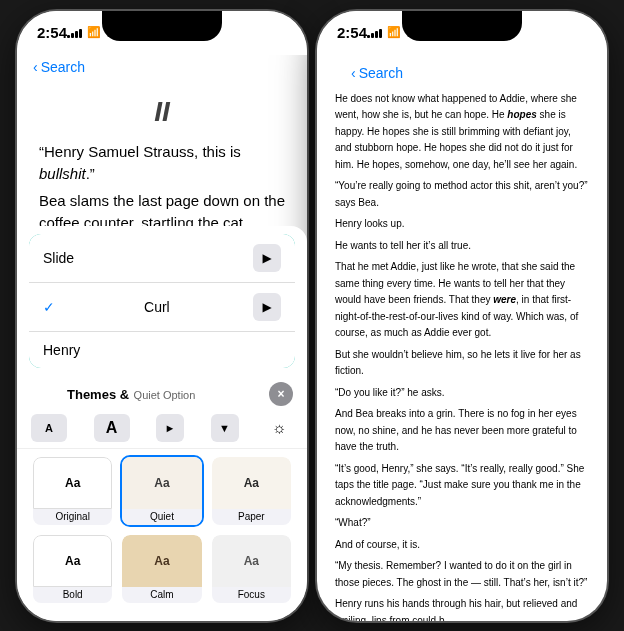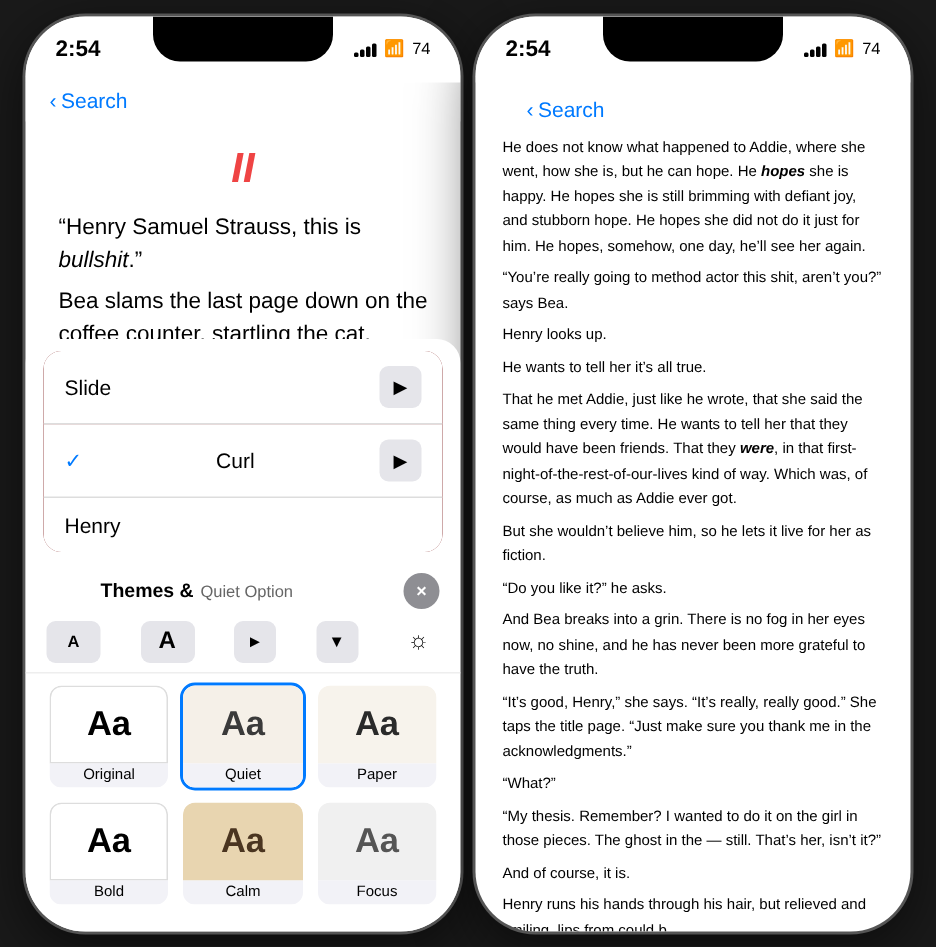--- a/index.html
+++ b/index.html
@@ -26,21 +26,21 @@
       overflow: hidden;
       position: relative;
       box-shadow: 0 0 0 2px #555, 0 10px 40px rgba(0,0,0,0.6);
     }
     
     .status-bar {
       height: 44px;
       background: #fff;
       display: flex;
       align-items: center;
-      justify-content: space-between;
+      justify-content: flex-start;
       padding: 0 20px 0;
       position: relative;
       z-index: 10;
     }
     .status-bar .time {
       font-size: 15px;
       font-weight: 600;
       color: #000;
     }
     .status-icons {
@@ -84,42 +84,42 @@
       text-align: center;
       font-style: italic;
       font-size: 11px;
       margin-bottom: 6px;
       color: #333;
     }
     .book-content .chapter {
       text-align: center;
       font-size: 28px;
       font-weight: 700;
-      color: #ef4444;
+      color: #404040;
       margin-bottom: 8px;
       font-style: italic;
     }
     .book-content p {
       margin-bottom: 4px;
       font-size: 15px;
       line-height: 1.5;
     }
     
     .overlay-panel {
       position: absolute;
       bottom: 0;
       left: 0;
       right: 0;
       background: #fff;
       border-radius: 16px 16px 0 0;
       z-index: 30;
       padding: 0 0 10px;
     }
     .slide-options {
-      background: #7f1d1d;
+      background: #14b8a6;
       border-radius: 12px;
       margin: 8px 12px;
       overflow: hidden;
     }
     .slide-option {
       display: flex;
       align-items: center;
       justify-content: space-between;
       padding: 10px 14px;
       font-size: 14px;
@@ -197,21 +197,21 @@
     .theme-item.selected { border-color: #007AFF; }
     .theme-preview {
       width: 100%;
       height: 52px;
       display: flex;
       align-items: center;
       justify-content: center;
       border-radius: 8px 8px 0 0;
     }
     .theme-preview .aa-text {
-      font-size: 23px;
+      font-size: 12px;
       font-weight: 600;
     }
     .theme-label {
       font-size: 10px;
       padding: 2px 0 3px;
       text-align: center;
       width: 100%;
       background: #f2f2f7;
     }
     
@@ -415,20 +415,20 @@
         <p>He does not know what happened to Addie, where she went, how she is, but he can hope. He <em>hopes</em> she is happy. He hopes she is still brimming with defiant joy, and stubborn hope. He hopes she did not do it just for him. He hopes, somehow, one day, he’ll see her again.</p>
         <p>“You’re really going to method actor this shit, aren’t you?” says Bea.</p>
         <p>Henry looks up.</p>
         <p>He wants to tell her it’s all true.</p>
         <p>That he met Addie, just like he wrote, that she said the same thing every time. He wants to tell her that they would have been friends. That they <em>were</em>, in that first-night-of-the-rest-of-our-lives kind of way. Which was, of course, as much as Addie ever got.</p>
         <p>But she wouldn’t believe him, so he lets it live for her as fiction.</p>
         <p>“Do you like it?” he asks.</p>
         <p>And Bea breaks into a grin. There is no fog in her eyes now, no shine, and he has never been more grateful to have the truth.</p>
         <p>“It’s good, Henry,” she says. “It’s really, really good.” She taps the title page. “Just make sure you thank me in the acknowledgments.”</p>
         <p>“What?”</p>
+        <p>And of course, it is.</p>
         <p>“My thesis. Remember? I wanted to do it on the girl in those pieces. The ghost in the — still. That’s her, isn’t it?”</p>
-        <p>And of course, it is.</p>
         <p>Henry runs his hands through his hair, but relieved and smiling, lips from could b</p>
 
       </div>
     </div>
   </div>
 </div>
 
 </body></html>

